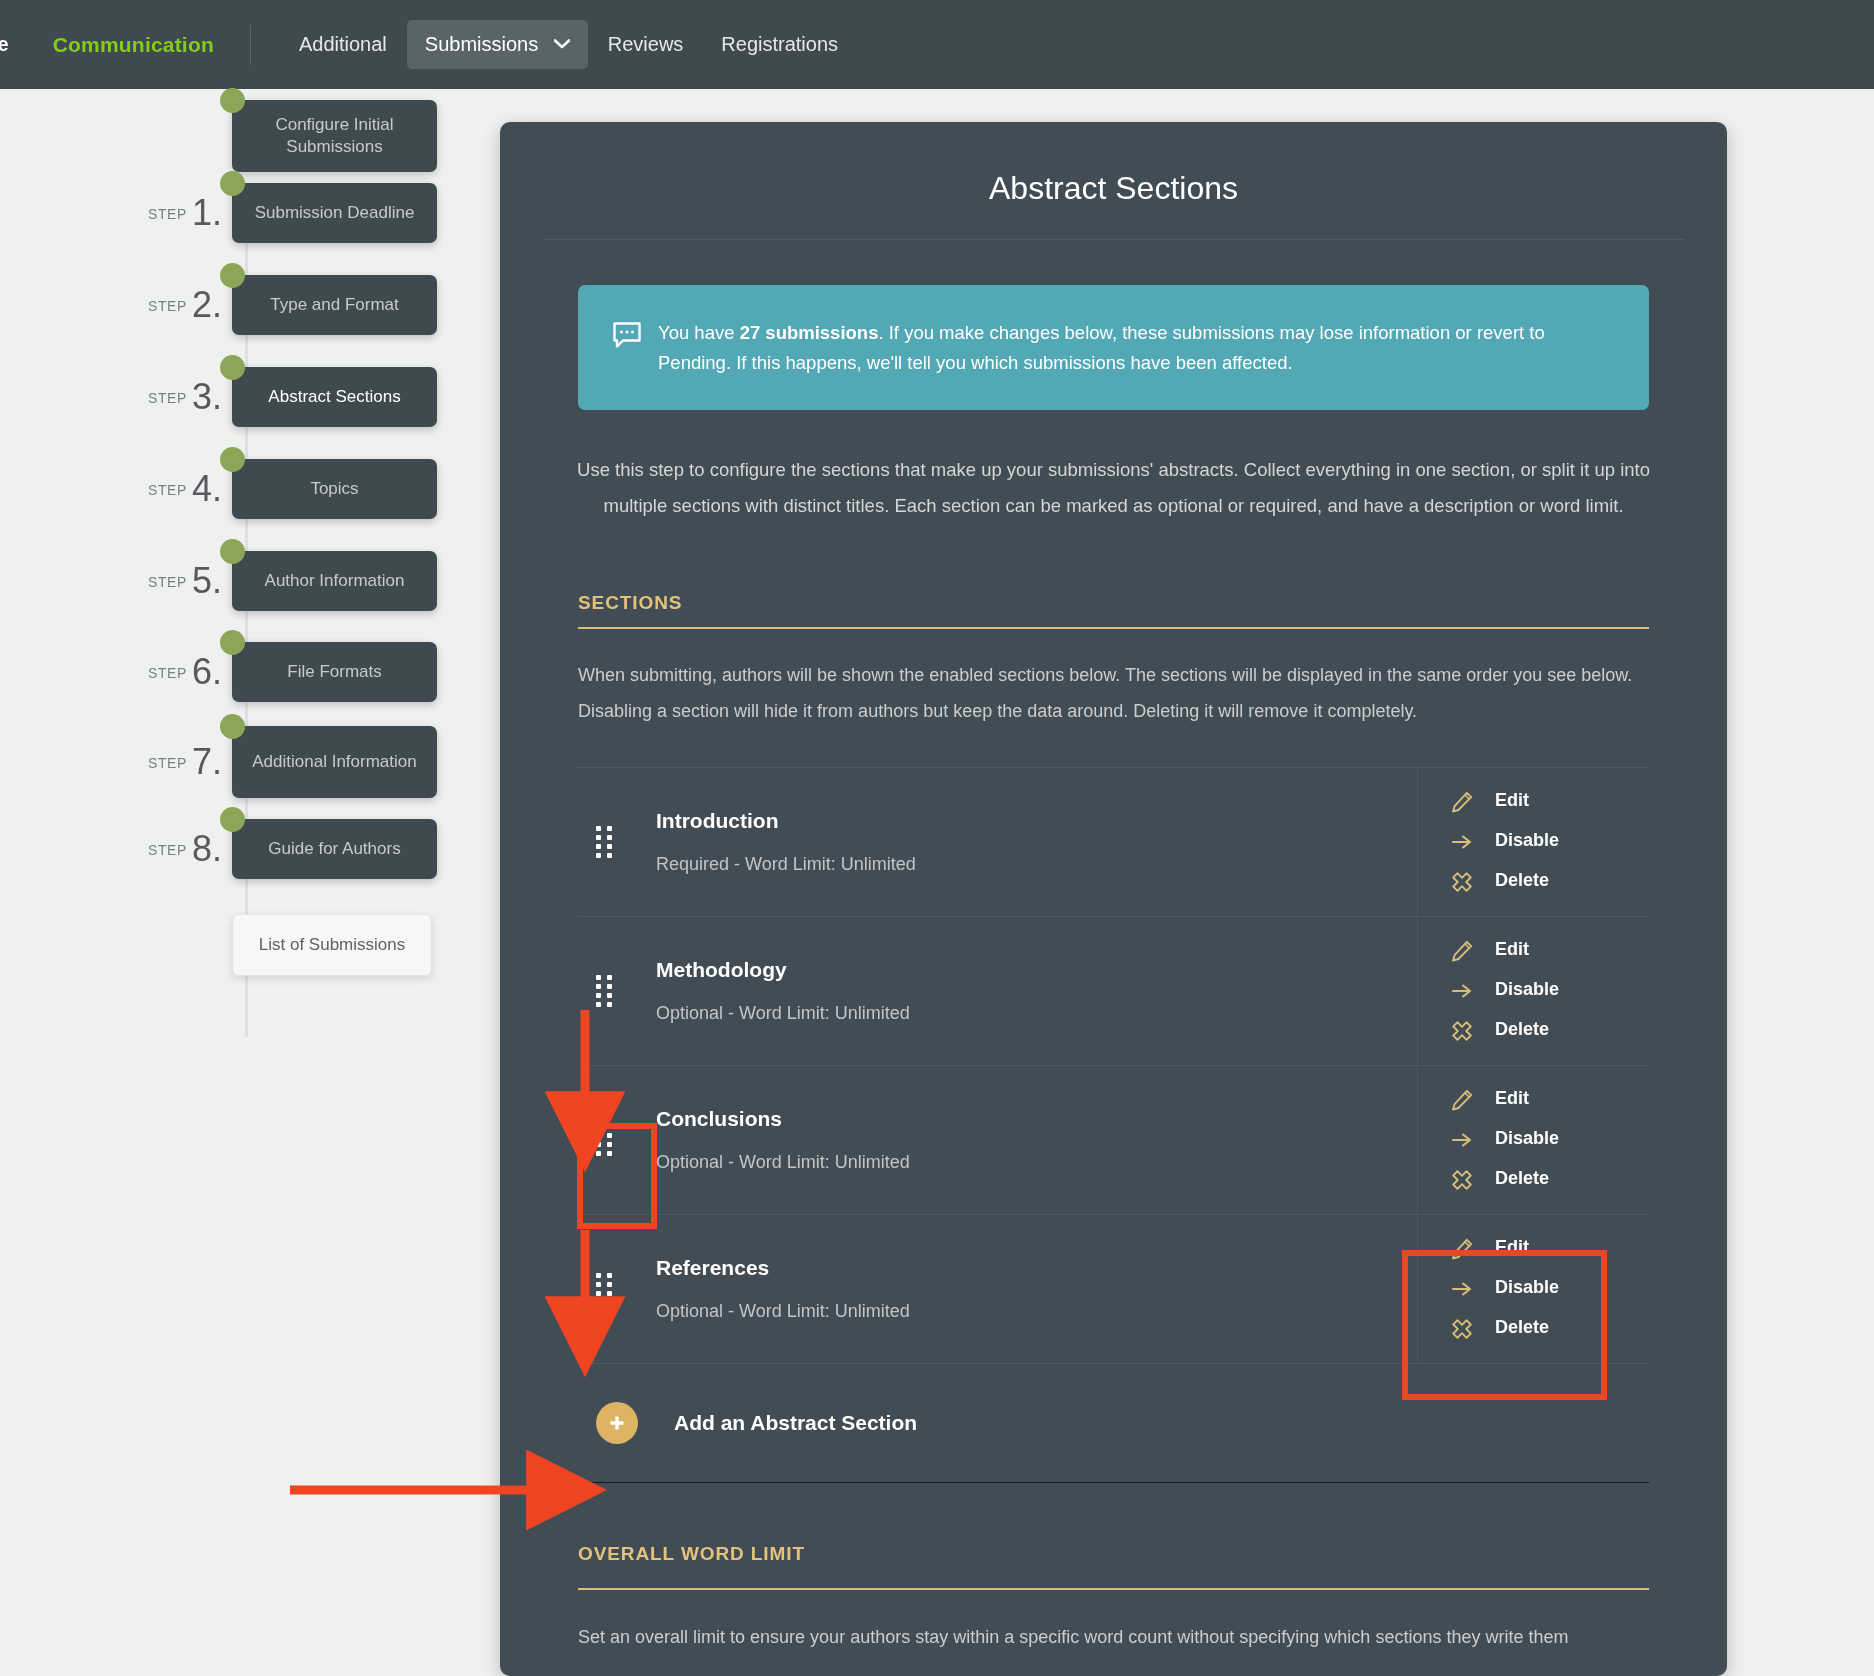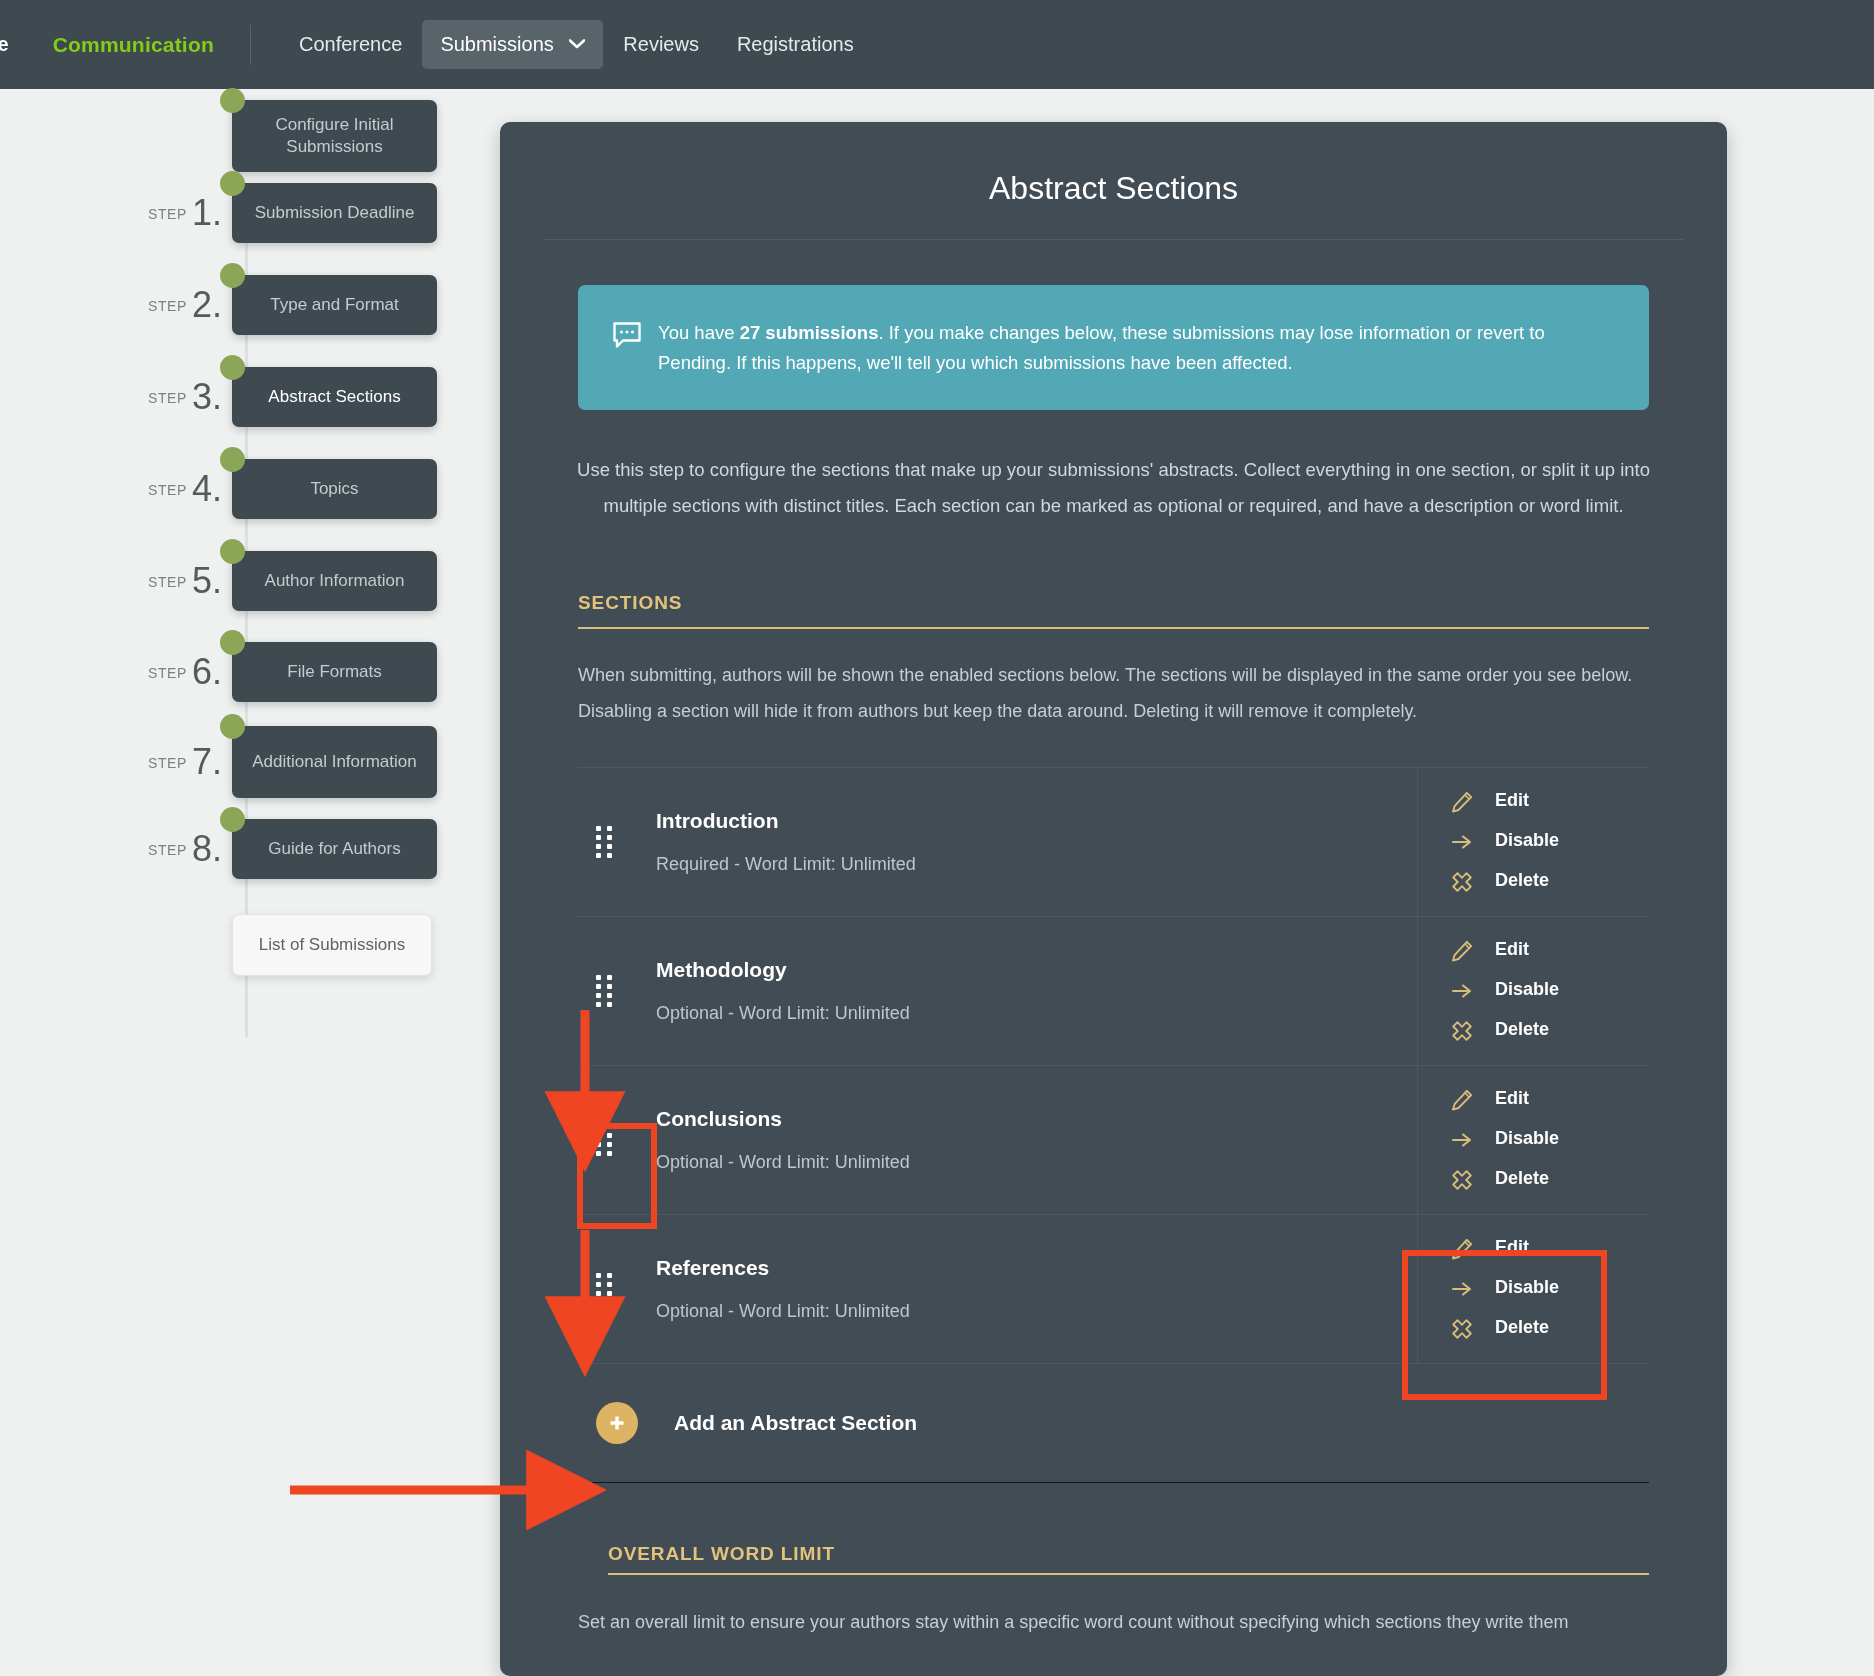--- a/index.html
+++ b/index.html
@@ -154,23 +154,23 @@
   }
   .plus-btn {
     width: 42px; height: 42px; border-radius: 50%;
     background: #dcb464; color: #ffffff;
     display: flex; align-items: center; justify-content: center;
     font-size: 27px; font-weight: 700; line-height: 1; cursor: pointer;
   }
   .add-label { color: #ffffff; font-size: 21px; font-weight: 700; cursor: pointer; }
 
   .wl-head {
-    margin: 60px 78px 0 108px;
+    margin: 60px 78px 0 78px;
     color: #e3c37b; font-size: 19px; font-weight: 700;
-    letter-spacing: .9px; padding-bottom: 8px;
+    letter-spacing: .9px; padding-bottom: 23px;
     border-bottom: 2px solid #d9bd7a;
   }
   .wl-body {
     color: #c9ced2; font-size: 18px; line-height: 1.9;
     padding: 30px 78px 0 78px;
   }
 
   
   .anno { position: absolute; pointer-events: none; z-index: 50; }
   .anno-box { border: 6px solid #f04523; }
@@ -178,21 +178,21 @@
 </style>
 </head>
 <body>
 
 <div class="topnav">
   <span class="nav-brandtail">le</span>
   <span class="nav-brand">Communication</span>
   <span class="nav-sep"></span>
   <div class="nav-links">
     <div class="nav-link">
-      <span>Conference</span>
+      <span>Additional</span>
     </div>
     <div class="nav-link active">
       <span>Submissions</span>
       <span class="caret">
         <svg width="16" height="10" viewBox="0 0 16 10" aria-hidden="true">
             <path d="M1 1.5 L8 8 L15 1.5" fill="none" stroke="#ffffff" stroke-width="2.6" stroke-linecap="round" stroke-linejoin="round"></path>
           </svg>
       </span>
     </div>
     <div class="nav-link">

